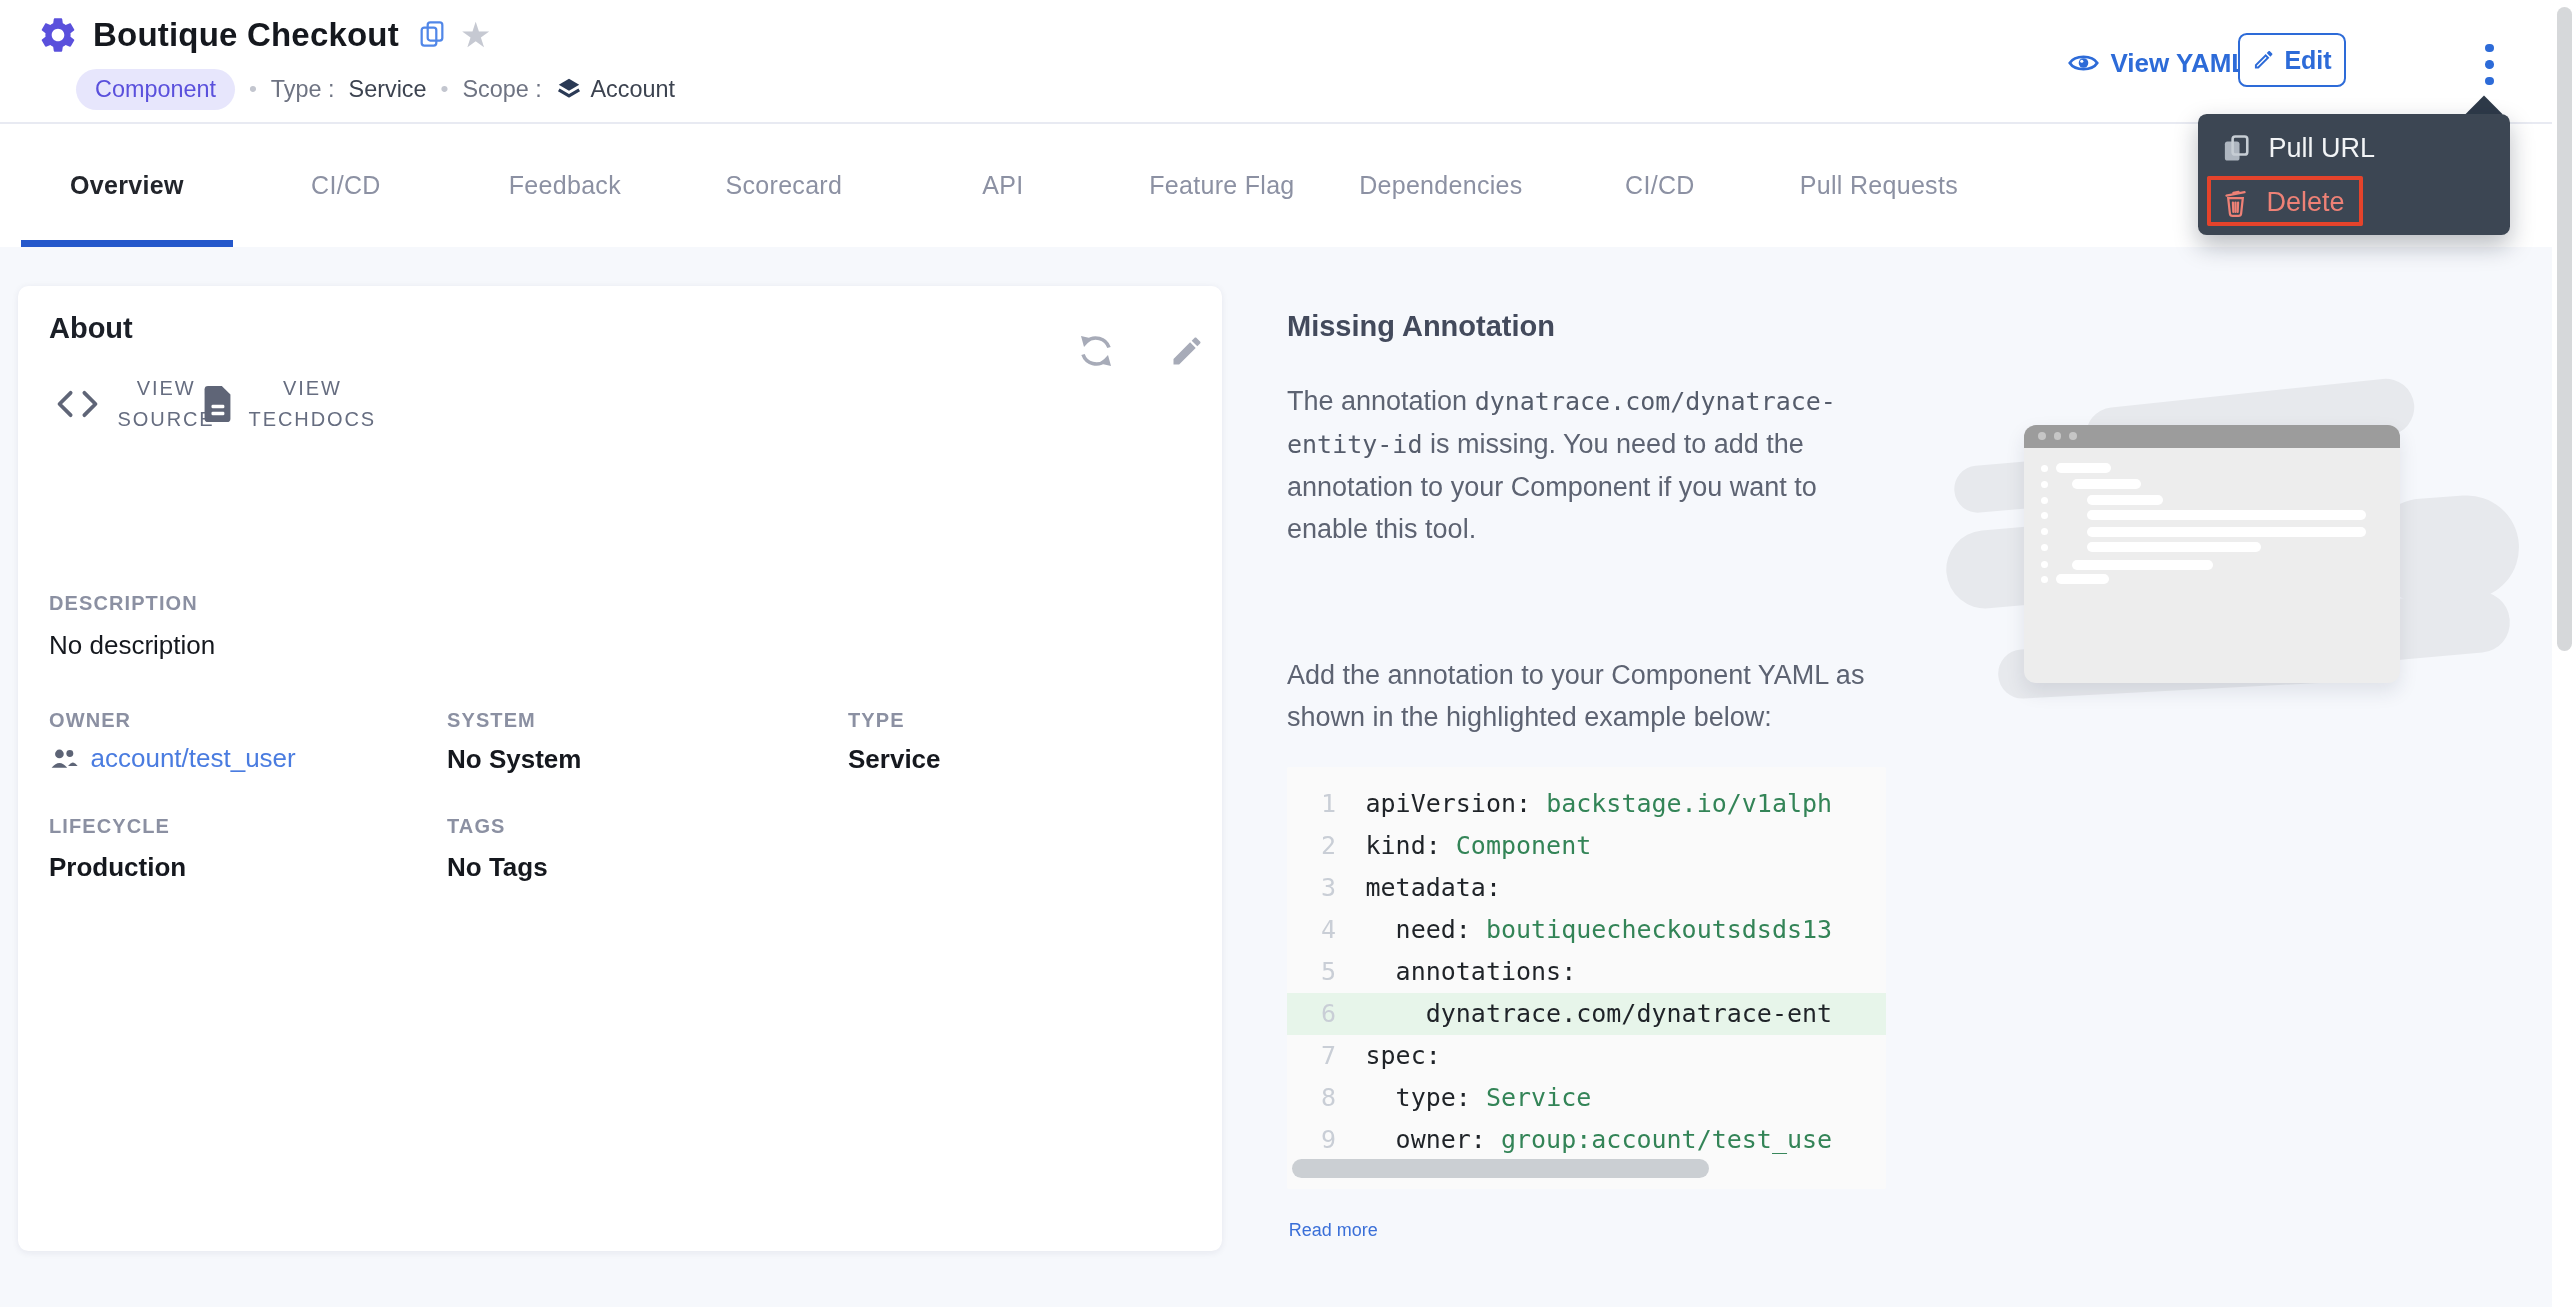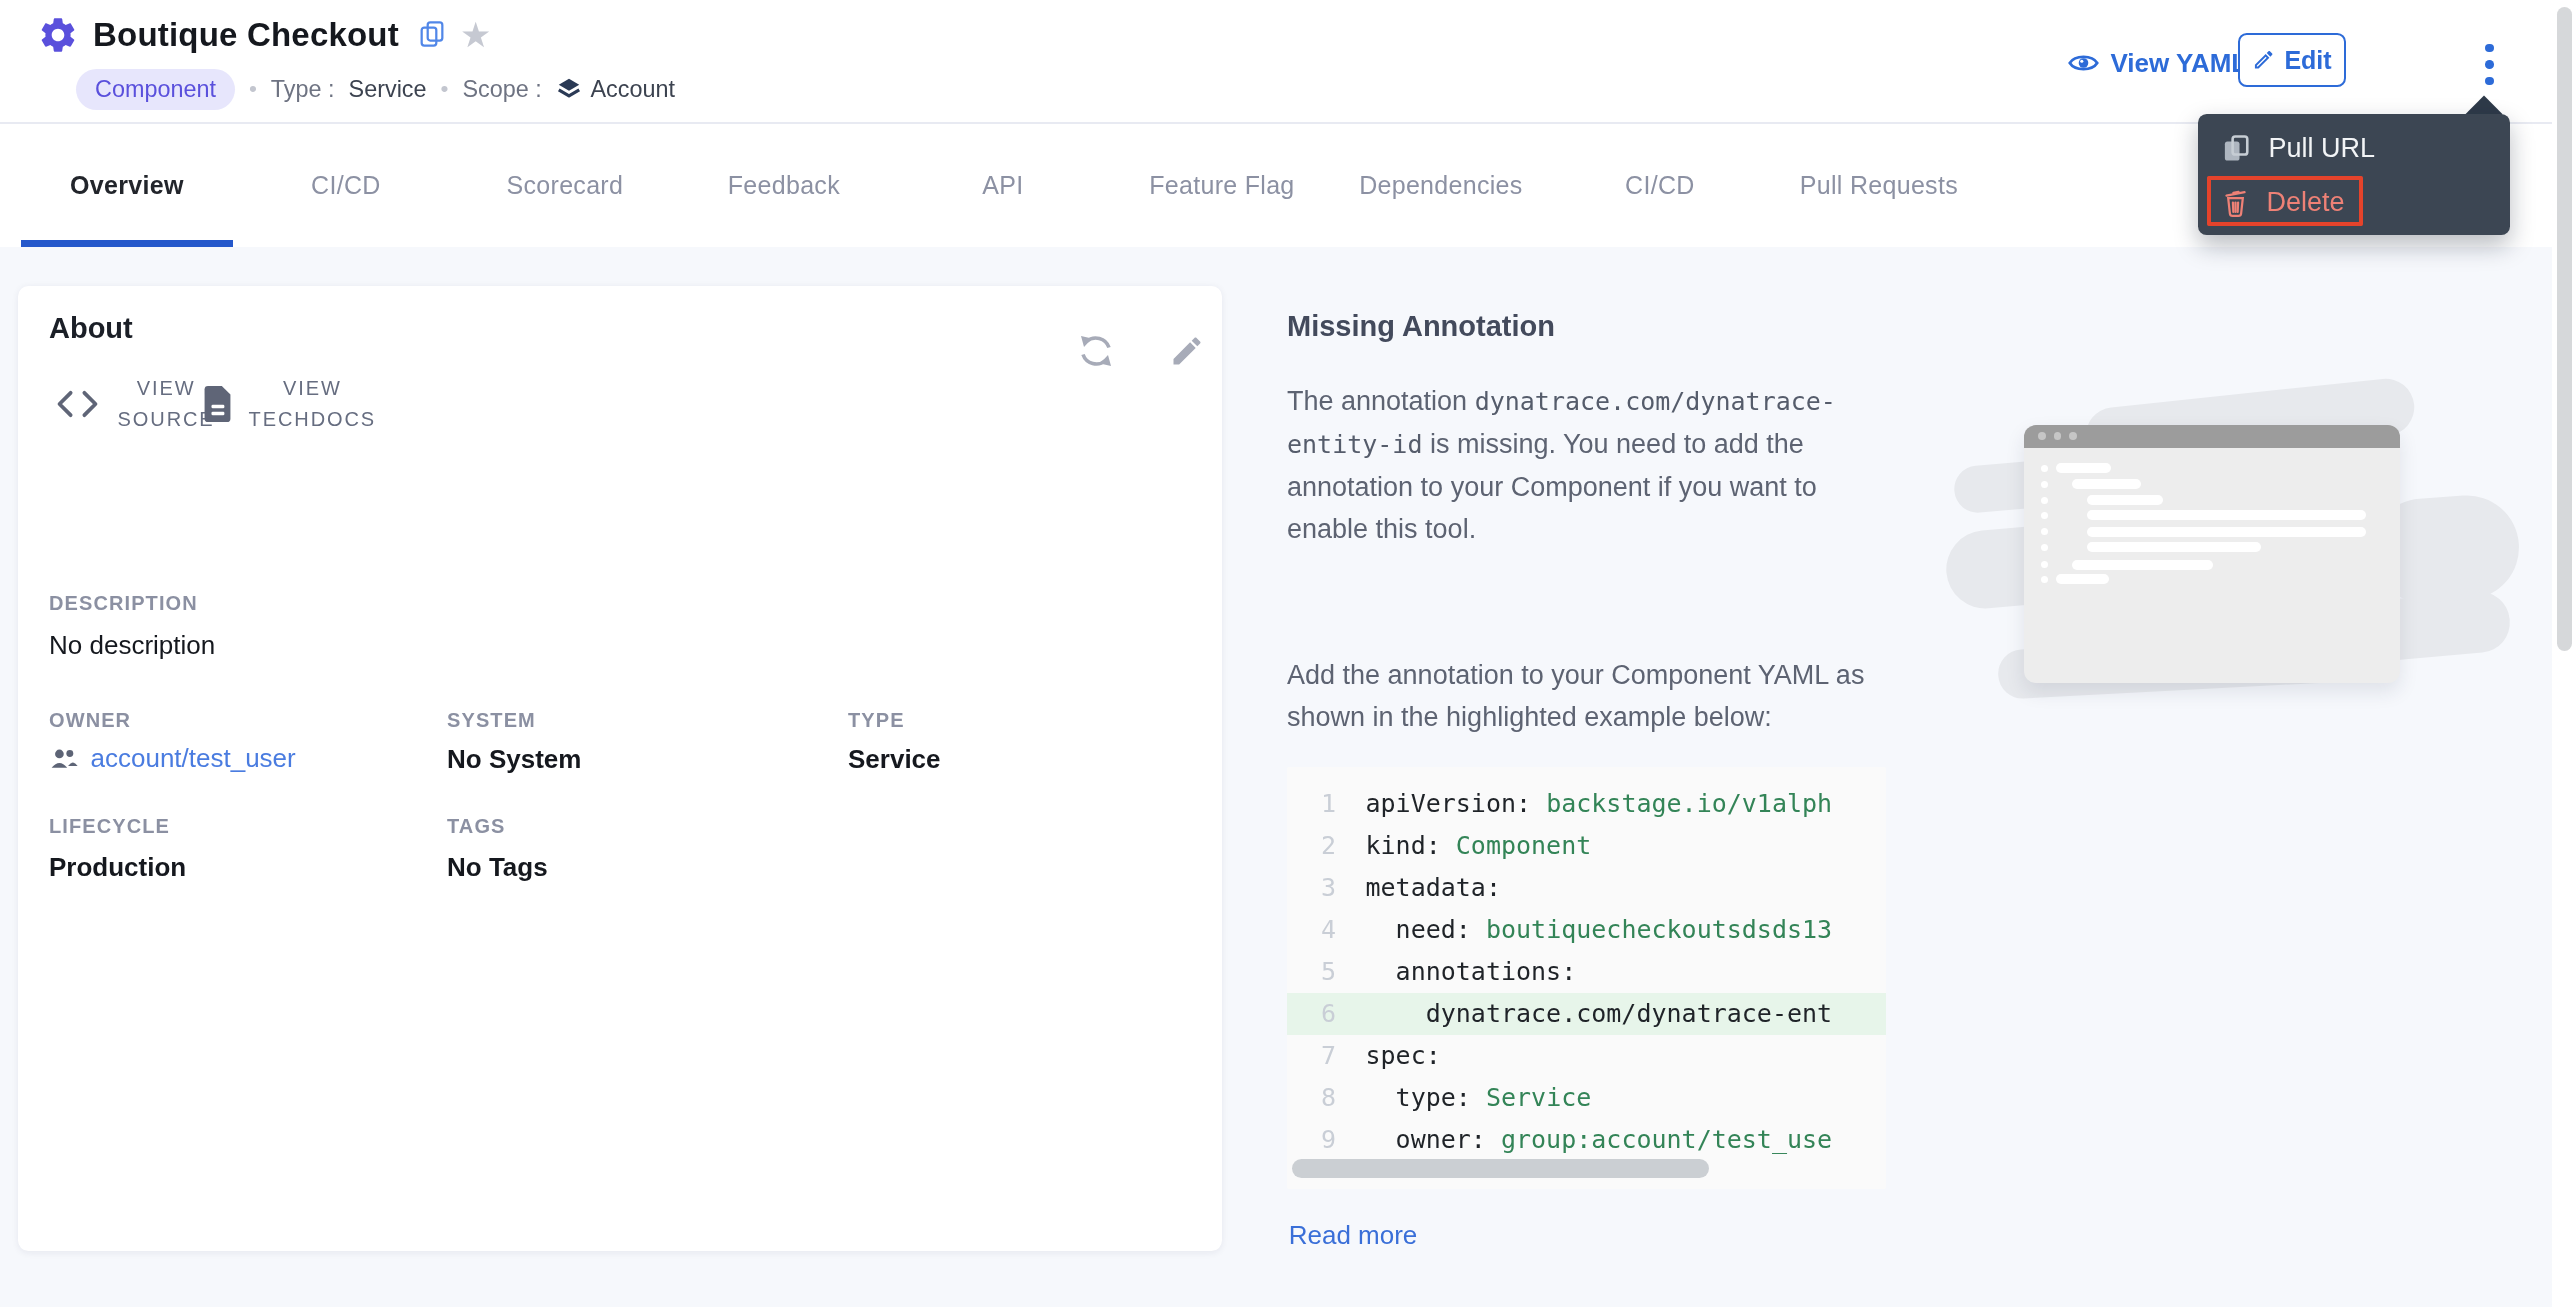--- a/index.html
+++ b/index.html
@@ -122,21 +122,21 @@
     width:49px; text-align:right; flex:0 0 49px; margin-right:29.5px;
     font-family:"DejaVu Sans Mono", monospace; font-size:25px; color:#c9ced6;
   }
   .code-line .ct { font-family:"DejaVu Sans Mono", monospace; font-size:25px; }
   .code-line .ck { color:#1f2328; }
   .code-line .cv { color:#338457; }
   .code-hscroll {
     position:absolute; left:5.2px; top:392px; width:417px; height:19px;
     background:#cbcfd3; border-radius:9.5px; cursor:pointer;
   }
-  .read-more { position:absolute; left:1.7px; top:934px; font-size:26px; color:#3a6fd8; font-weight:500; cursor:pointer; }
+  .read-more { position:absolute; left:1.7px; top:934px; font-size:18px; color:#3a6fd8; font-weight:500; cursor:pointer; }
 
   
   .illustration { position:absolute; left:676px; top:116px; width:550px; height:287px; }
   .blob { position:absolute; background:#e7e9ed; }
   .illu-window {
     position:absolute; left:61px; top:22.6px; width:376px; height:258px;
     background:#ededed; border-radius:12px; box-shadow:0 8.7px 19px rgba(30,40,70,.10);
   }
   .illu-titlebar {
     position:absolute; left:0; top:0; right:0; height:23.4px; background:#9c9c9c;
@@ -244,24 +244,24 @@
 
 <div class="tabs">
   <div class="tab active">
     <span>Overview</span>
     <div class="tab-underline"></div>
   </div>
   <div class="tab">
       <span>CI/CD</span>
     </div>
   <div class="tab">
+      <span>Feedback</span>
+    </div>
+  <div class="tab">
       <span>Scorecard</span>
-    </div>
-  <div class="tab">
-      <span>Feedback</span>
     </div>
   <div class="tab">
       <span>API</span>
     </div>
   <div class="tab">
       <span>Feature Flag</span>
     </div>
   <div class="tab">
       <span>Dependencies</span>
     </div>

